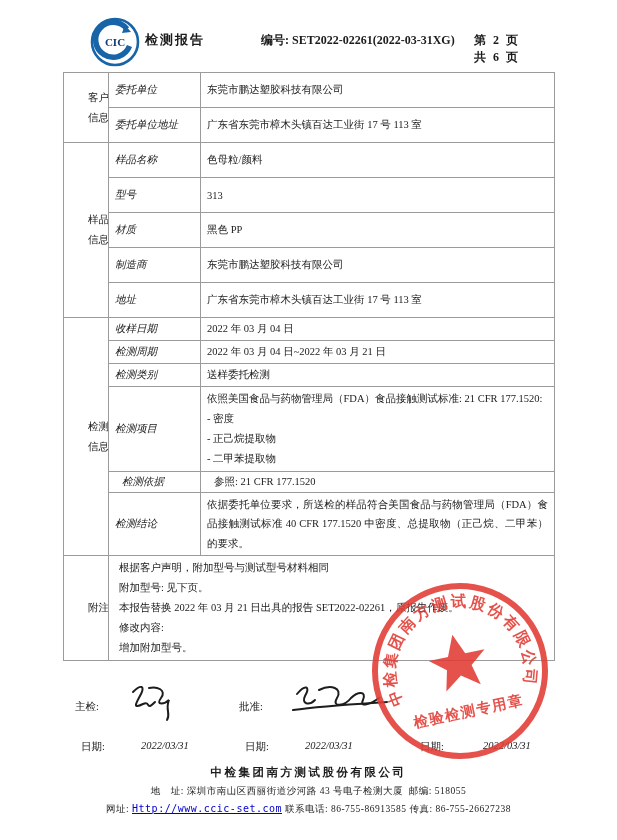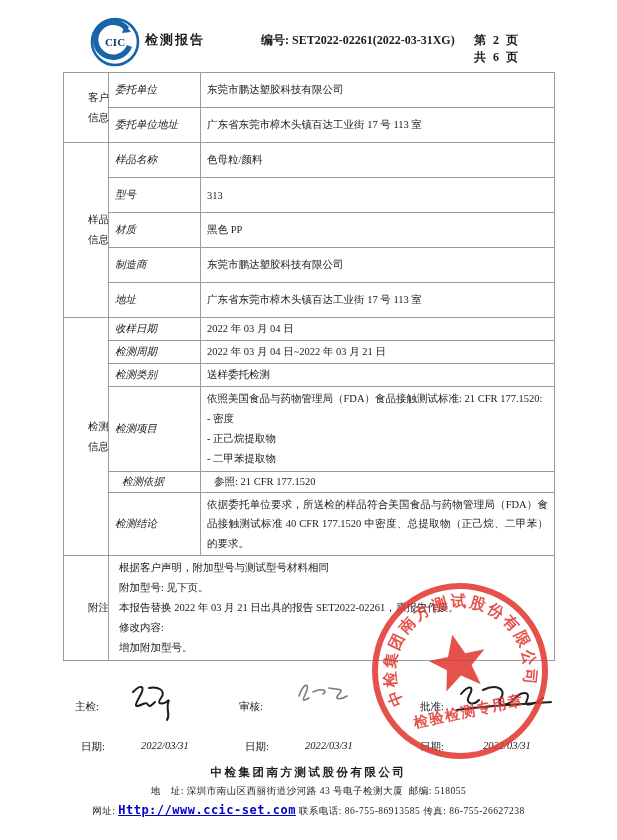--- a/index.html
+++ b/index.html
@@ -49,21 +49,21 @@
 
   
   .stamp { position:absolute; left:369px; top:580px; width:182px; height:182px;
     opacity:0.88; transform:rotate(-12deg); z-index:5; pointer-events:none; }
 
   
   .footer { position:absolute; top:765px; left:0; width:617px; text-align:center; }
   .footer .company { font-weight:bold; font-size:11.5px; letter-spacing:2.5px; }
   .footer .line { font-size:9.5px; margin-top:5px; letter-spacing:0.5px; }
   .footer a.site { color:#0000cc; text-decoration:underline;
-    font-family:"DejaVu Sans Mono", monospace; font-size:12px;font-weight:bold; }
+    font-family:"DejaVu Sans Mono", monospace; font-size:10px; }
 </style>
 </head>
 <body>
 
 <div class="page">
 
   <div class="header">
     <svg class="logo" viewBox="0 0 52 52">
       <circle cx="26" cy="26" r="23" fill="none" stroke="#1764a8" stroke-width="2.6"></circle>
       <path d="M38,13 A17.5,17.5 0 1 0 40.5,30" fill="none" stroke="#1764a8" stroke-width="5.5"></path>
@@ -158,26 +158,20 @@
     </tr>
   </tbody>
     </table>
 
   <div class="sig-row">
     <div class="sig-col">
       <span class="sig-label">主检:</span>
       <span class="sr-name">赵亮</span>
       <svg class="sig-svg" width="80" height="50" viewBox="0 0 80 50">
         <path d="M18,16 C26,8 30,10 26,18 C22,26 16,34 28,28 C36,24 30,36 40,26 M34,12 C42,10 52,14 46,22 C40,30 50,28 54,24 C50,34 56,38 52,44" fill="none" stroke="#1d1d1d" stroke-width="2" stroke-linecap="round"></path>
-      </svg>
-    </div>
-    <div class="sig-col">
-      <span class="sig-label">审核:</span>
-      <svg class="sig-svg" width="90" height="50" viewBox="0 0 90 50">
-        <path d="M20,20 C24,8 30,6 28,14 C26,20 20,28 30,22 M34,16 C42,12 50,14 44,18 M50,12 C58,14 66,12 60,18 C54,24 62,24 68,20" fill="none" stroke="#7a7a7a" stroke-width="1.6" stroke-linecap="round"></path>
       </svg>
     </div>
     <div class="sig-col">
       <span class="sig-label">批准:</span>
       <span class="sr-name">徐鹏</span>
       <svg class="sig-svg" width="110" height="52" viewBox="0 0 110 52" style="left:60px">
         <path d="M10,18 C18,8 24,10 18,20 C14,28 22,30 28,24 M32,14 C44,8 56,12 50,22 C44,32 58,30 64,22 C70,16 80,14 76,24 C72,32 84,28 92,22" fill="none" stroke="#1d1d1d" stroke-width="2" stroke-linecap="round"></path>
         <path d="M6,34 C35,30 70,28 100,26" fill="none" stroke="#1d1d1d" stroke-width="2" stroke-linecap="round"></path>
       </svg>
     </div>

